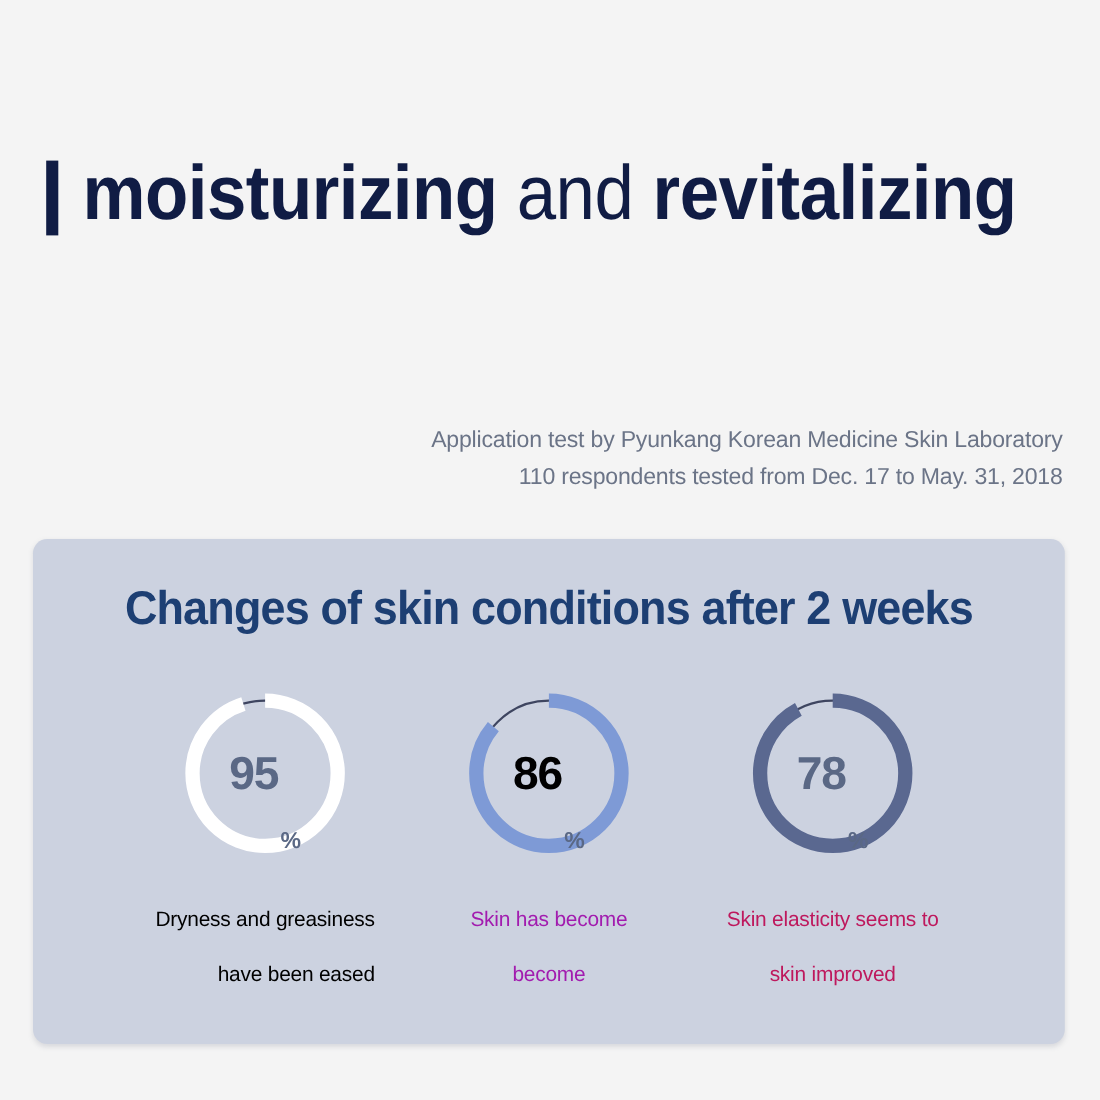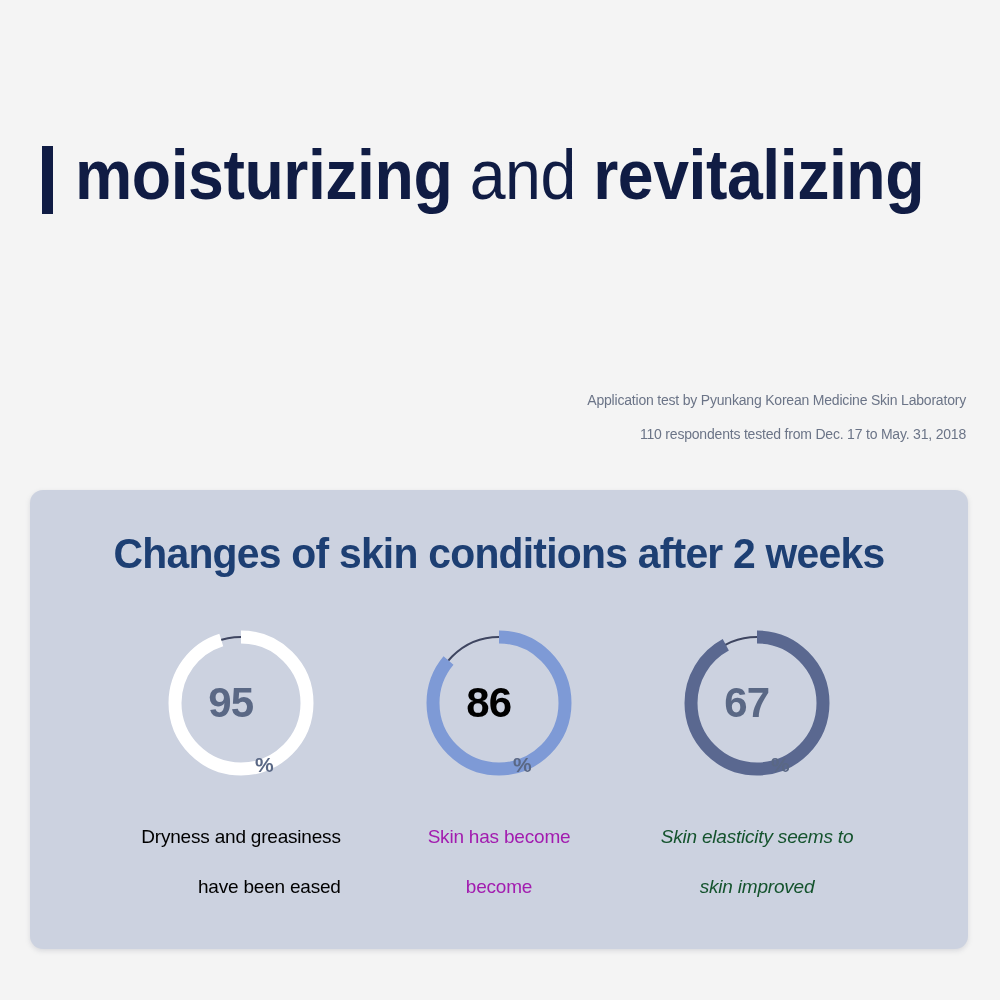--- a/index.html
+++ b/index.html
@@ -46,21 +46,21 @@
   .hero-title .w-strong { font-weight: 700; }
   .hero-title .w-light  { font-weight: 400; }
 
   
   .subcaption {
     position: absolute;
     right: 34px;
     top: 383px;
     text-align: right;
     color: #6b7487;
-    font-size: 14px;
+    font-size: 21px;
     line-height: 34px;
     letter-spacing: -0.2px;
     font-family: "Liberation Sans Narrow", "Liberation Sans", sans-serif;
     margin-left: 16px;
   }
   .subcaption .line { display: block; white-space: nowrap; }
 
   
   .stats-card {
     position: absolute;
@@ -204,24 +204,24 @@
       </div>
     </div>
 
     <div class="donut-cell">
       <div class="donut-wrap">
         <svg viewBox="0 0 152 152">
           <circle cx="76" cy="76" r="66" fill="none" stroke="#3e4560" stroke-width="2"></circle>
           <circle class="donut-arc" cx="76" cy="76" r="66" fill="none" stroke="#5a6890" stroke-width="13" stroke-linecap="butt" stroke-dasharray="381.5150118519445 33.1752184219082" stroke-dashoffset="0"></circle>
         </svg>
         <div class="donut-center">
-          <span class="donut-value" style="color: rgb(90, 104, 133);">67</span>
+          <span class="donut-value" style="color: rgb(90, 104, 133);">78</span>
           <span class="donut-pct" style="color: rgb(90, 104, 133);">%</span>
         </div>
       </div>
-      <div class="donut-label" style="color: #14532d; font-style: italic;">
+      <div class="donut-label" style="color: #be185d;">
         <span>Skin elasticity seems to</span><br>
         <span>skin improved</span>
       </div>
     </div>
 
   </div>
 </div>
 
 </body></html>

